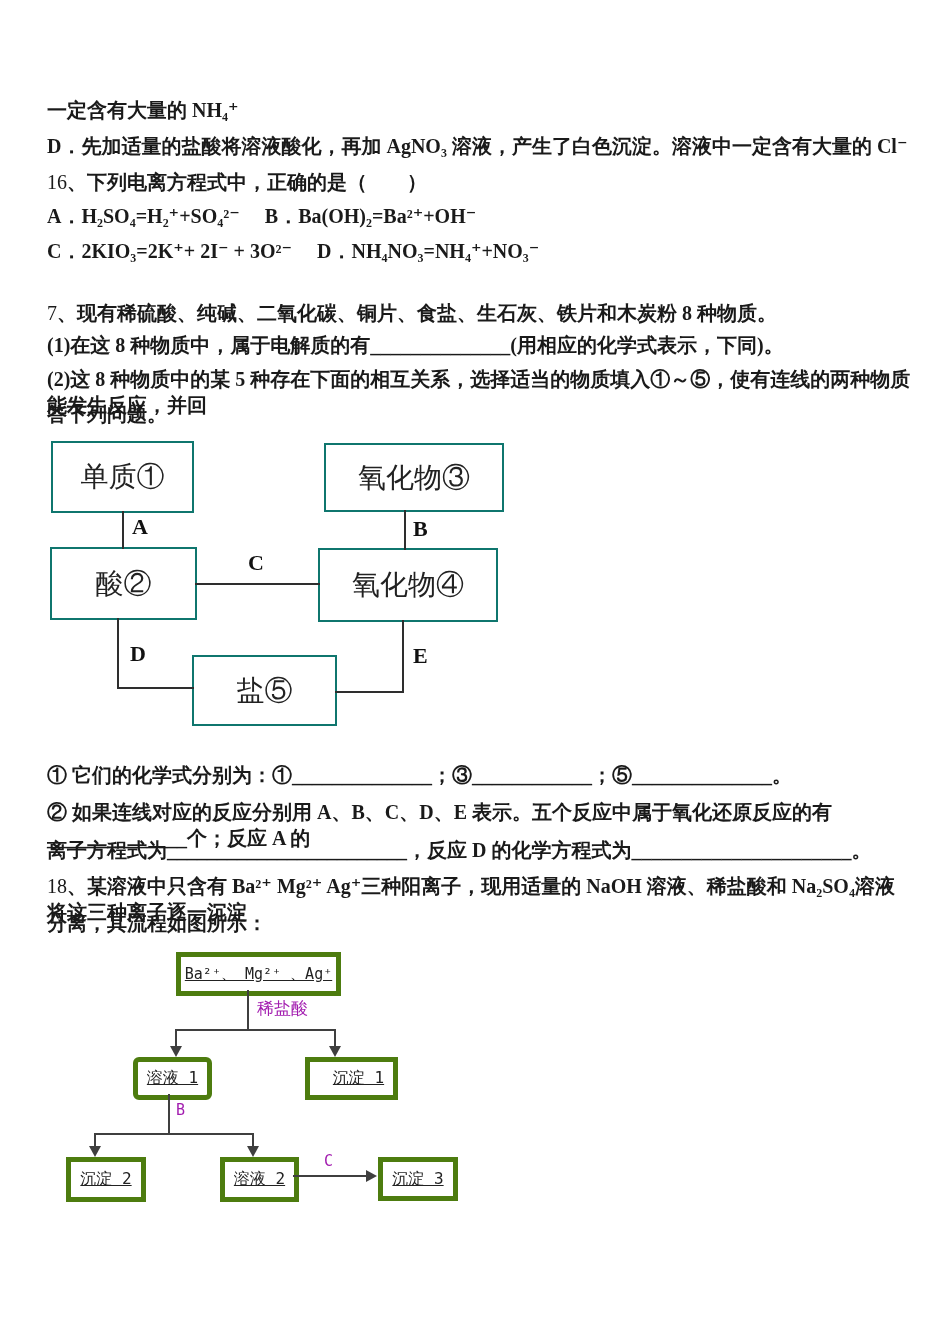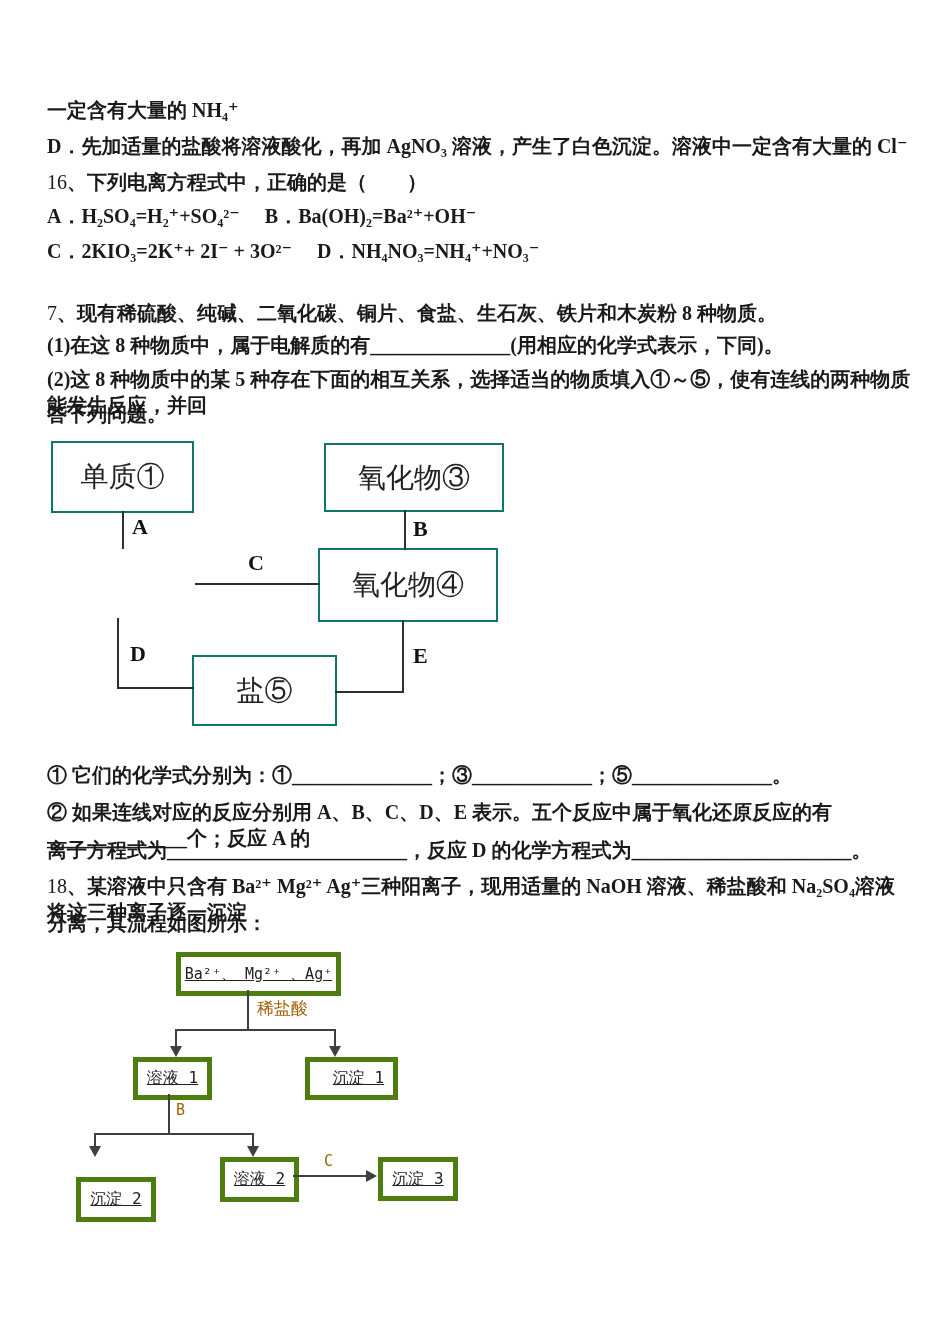--- a/index.html
+++ b/index.html
@@ -15,21 +15,21 @@
         align-items:center;justify-content:center;font-size:28px;font-weight:400;color:#222;}
   .dline{position:absolute;background:#2e2e2e;}
   .dlabel{position:absolute;font-size:22px;font-weight:700;color:#111;line-height:22px;}
 
   
   .flow{position:absolute;left:55px;top:948px;width:412px;height:260px;
         font-family:"DejaVu Sans Mono","Liberation Mono",monospace;}
   .fbox{position:absolute;border:5px solid #4d7c0f;background:#fff;display:flex;
         align-items:center;justify-content:center;font-size:16px;color:#222;text-decoration:underline;}
   .fline{position:absolute;background:#3f3f3f;}
-  .flabel{position:absolute;font-size:15px;color:#a16207;line-height:16px;}
+  .flabel{position:absolute;font-size:15px;color:#a21caf;line-height:16px;}
   .arrow-down{position:absolute;width:0;height:0;border-left:6px solid transparent;
         border-right:6px solid transparent;border-top:11px solid #3f3f3f;}
   .arrow-right{position:absolute;width:0;height:0;border-top:6px solid transparent;
         border-bottom:6px solid transparent;border-left:11px solid #3f3f3f;}
 </style>
 </head>
 <body>
 
 <div class="page">
 
@@ -44,20 +44,21 @@
   <div class="tline" style="top:401px"><span class="seg-b">答下列问题。</span></div>
   <div class="tline" style="top:762px"><span class="seg-b">① 它们的化学式分别为：①______________；③____________；⑤______________。</span></div>
   <div class="tline" style="top:799px"><span class="seg-b">② 如果连线对应的反应分别用 A、B、C、D、E 表示。五个反应中属于氧化还原反应的有______________个；反应 A 的</span></div>
   <div class="tline" style="top:837px"><span class="seg-b">离子方程式为________________________，反应 D 的化学方程式为______________________。</span></div>
   <div class="tline" style="top:873px"><span class="seg-r">18</span><span class="seg-b">、某溶液中只含有 Ba²⁺ Mg²⁺ Ag⁺三种阳离子，现用适量的 NaOH 溶液、稀盐酸和 Na₂SO₄溶液将这三种离子逐一沉淀</span></div>
   <div class="tline" style="top:910px"><span class="seg-b">分离，其流程如图所示：</span></div>
 
   <div class="diagram">
     <div class="dbox" style="left:1px;top:3px;width:139px;height:68px;">单质①</div>
     <div class="dbox" style="left:274px;top:5px;width:176px;height:65px;">氧化物③</div>
+    <div class="dbox" style="left:0px;top:109px;width:143px;height:69px;">酸②</div>
     <div class="dbox" style="left:268px;top:110px;width:176px;height:70px;">氧化物④</div>
     <div class="dbox" style="left:142px;top:217px;width:141px;height:67px;">盐⑤</div>
 
     <div class="dline" style="left:72px;top:73px;width:2px;height:38px;"></div>
     <div class="dline" style="left:354px;top:72px;width:2px;height:40px;"></div>
     <div class="dline" style="left:145px;top:145px;width:125px;height:2px;"></div>
     <div class="dline" style="left:67px;top:180px;width:2px;height:71px;"></div>
     <div class="dline" style="left:67px;top:249px;width:77px;height:2px;"></div>
     <div class="dline" style="left:352px;top:182px;width:2px;height:73px;"></div>
     <div class="dline" style="left:285px;top:253px;width:69px;height:2px;"></div>
@@ -74,33 +75,33 @@
 
     <div class="fline" style="left:192px;top:42px;width:2px;height:40px;"></div>
     <div class="flabel" style="left:202px;top:52px;font-size:17px;">稀盐酸</div>
 
     <div class="fline" style="left:120px;top:81px;width:161px;height:2px;"></div>
     <div class="fline" style="left:120px;top:83px;width:2px;height:15px;"></div>
     <div class="arrow-down" style="left:115px;top:98px;"></div>
     <div class="fline" style="left:279px;top:83px;width:2px;height:15px;"></div>
     <div class="arrow-down" style="left:274px;top:98px;"></div>
 
-    <div class="fbox" style="left:78px;top:109px;width:69px;height:33px;">溶液 1</div>
+    <div class="fbox" style="left:78px;top:109px;width:69px;height:33px;border-radius:6px;">溶液 1</div>
     <div class="fbox" style="left:250px;top:109px;width:69px;height:33px;padding-left:14px;">沉淀 1</div>
 
     <div class="fline" style="left:113px;top:146px;width:2px;height:41px;"></div>
     <div class="flabel" style="left:121px;top:154px;">B</div>
 
     <div class="fline" style="left:39px;top:185px;width:160px;height:2px;"></div>
     <div class="fline" style="left:39px;top:187px;width:2px;height:11px;"></div>
     <div class="arrow-down" style="left:34px;top:198px;"></div>
     <div class="fline" style="left:197px;top:187px;width:2px;height:11px;"></div>
     <div class="arrow-down" style="left:192px;top:198px;"></div>
 
-    <div class="fbox" style="left:21px;top:209px;width:70px;height:35px;margin-top:20px;">沉淀 2</div>
+    <div class="fbox" style="left:11px;top:209px;width:70px;height:35px;">沉淀 2</div>
     <div class="fbox" style="left:165px;top:209px;width:69px;height:35px;">溶液 2</div>
 
     <div class="fline" style="left:238px;top:227px;width:74px;height:2px;"></div>
     <div class="arrow-right" style="left:311px;top:222px;"></div>
     <div class="flabel" style="left:269px;top:205px;">C</div>
 
     <div class="fbox" style="left:323px;top:209px;width:70px;height:34px;">沉淀 3</div>
   </div>
 
 </div>

